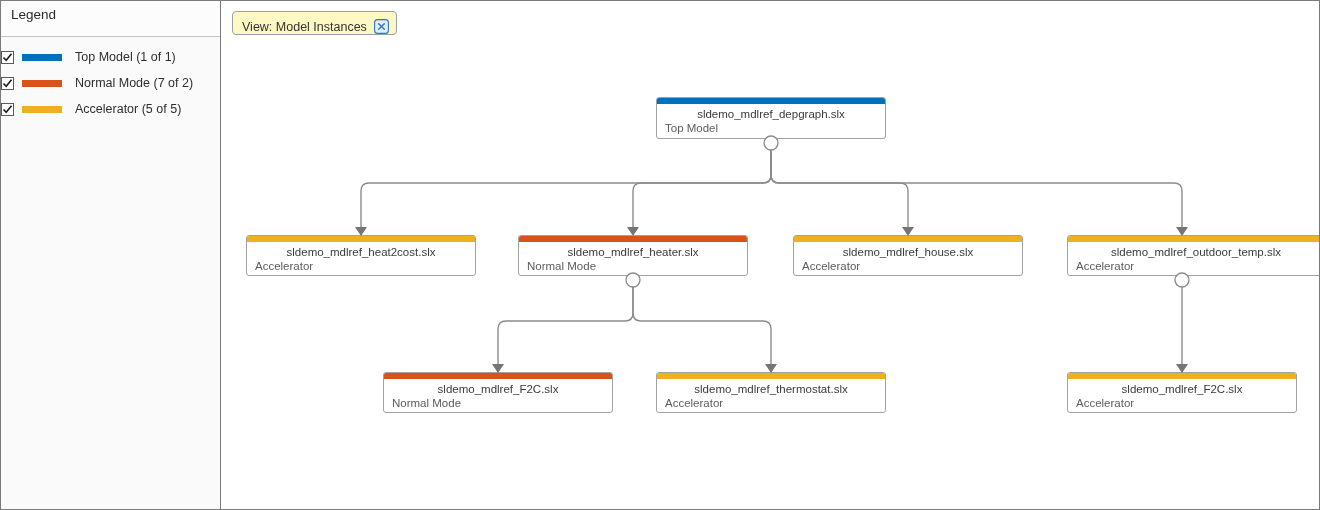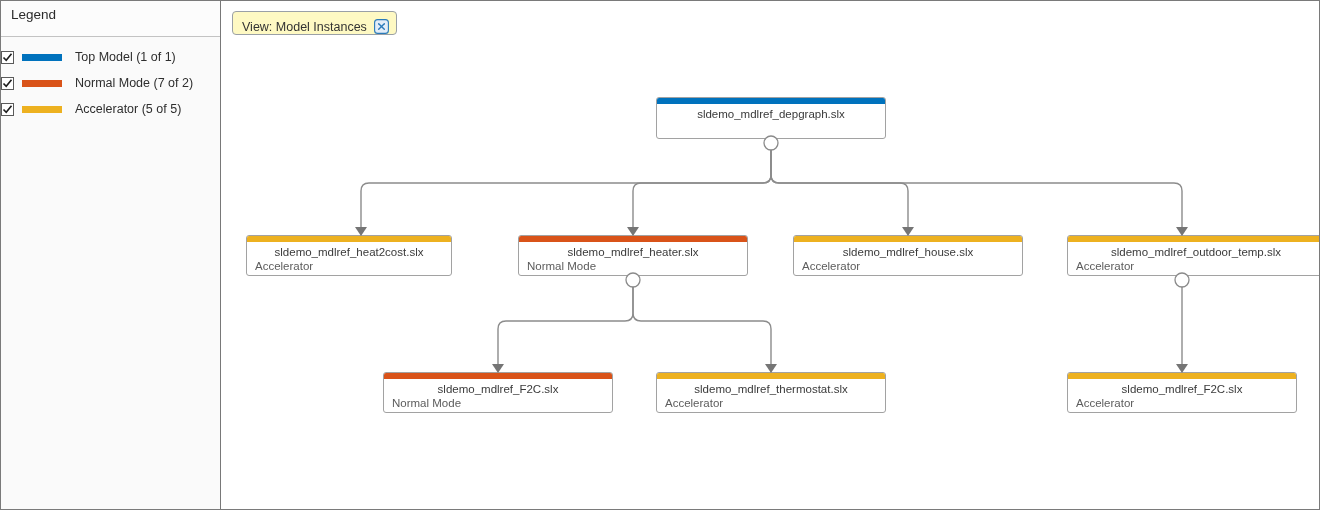--- a/index.html
+++ b/index.html
@@ -69,23 +69,24 @@
       <circle cx="632" cy="279" r="7" fill="#ffffff" stroke="#8a8a8a" stroke-width="1.3"></circle>
       <path d="M 1181 279 L 1181 363" fill="none" stroke="#8c8c8c" stroke-width="1.4"></path>
       <polygon points="1175,363 1187,363 1181,372" fill="#757575"></polygon>
       <circle cx="1181" cy="279" r="7" fill="#ffffff" stroke="#8a8a8a" stroke-width="1.3"></circle>
     </svg>
   <div id="node-layer">
       <div class="node" style="left: 655px; top: 96px; width: 230px; height: 42px;">
         <div class="node-bar" style="background: rgb(0, 114, 189);"></div>
         <div class="node-text">
           <div class="node-file">sldemo_mdlref_depgraph.slx</div>
+          <div class="node-mode">Top Model</div>
         </div>
       </div>
-      <div class="node" style="left: 245px; top: 234px; width: 206px; height: 41px;">
+      <div class="node" style="left: 245px; top: 234px; width: 230px; height: 41px;">
         <div class="node-bar" style="background: rgb(237, 177, 32);"></div>
         <div class="node-text">
           <div class="node-file">sldemo_mdlref_heat2cost.slx</div>
           <div class="node-mode">Accelerator</div>
         </div>
       </div>
       <div class="node" style="left: 517px; top: 234px; width: 230px; height: 41px;">
         <div class="node-bar" style="background: rgb(217, 83, 25);"></div>
         <div class="node-text">
           <div class="node-file">sldemo_mdlref_heater.slx</div>

